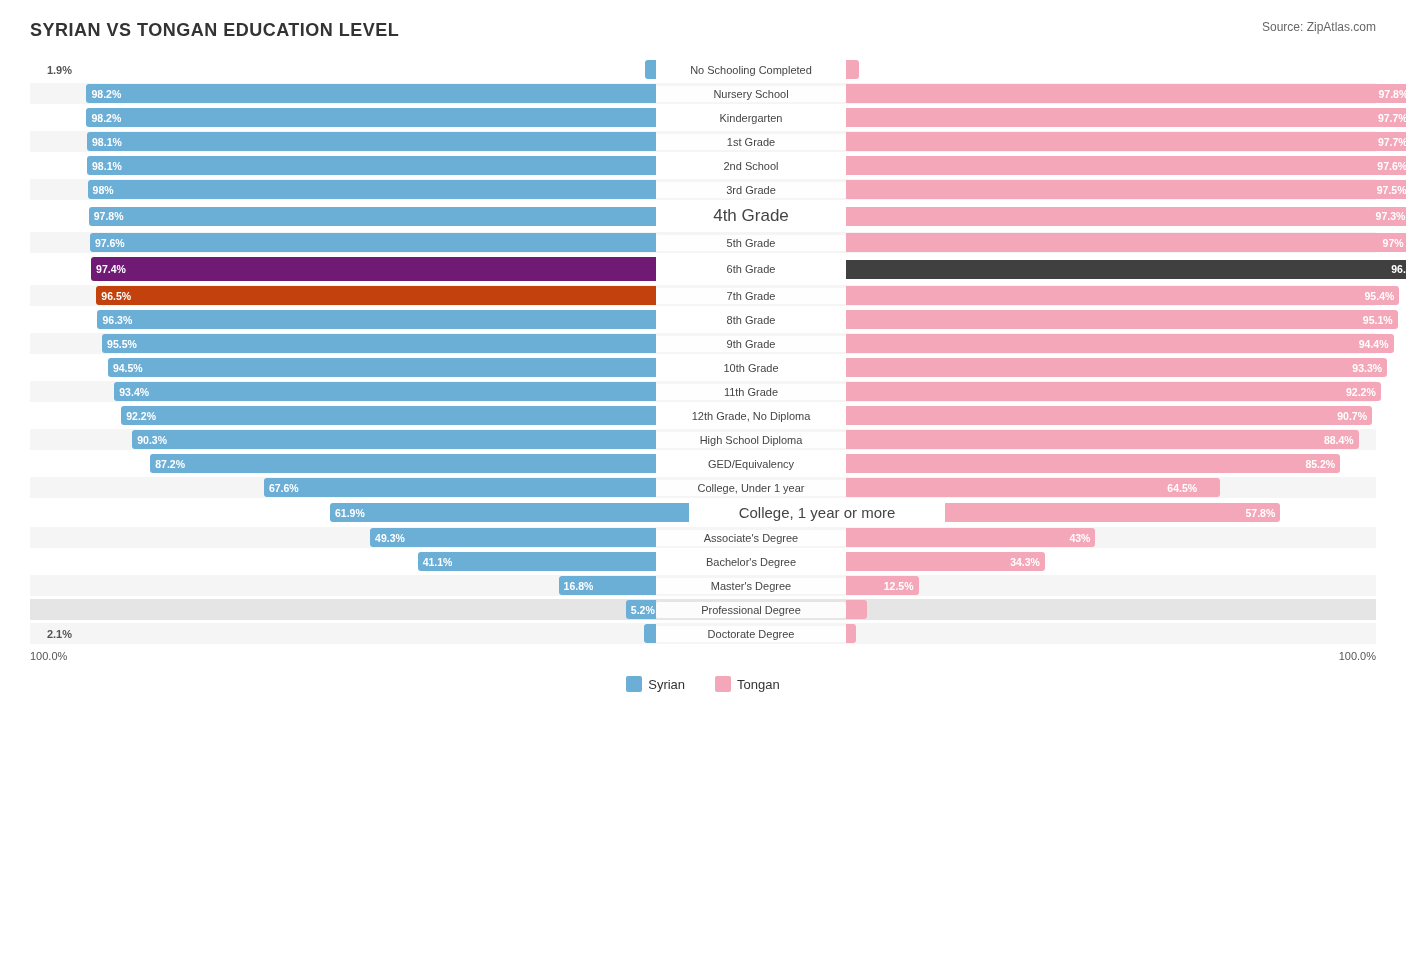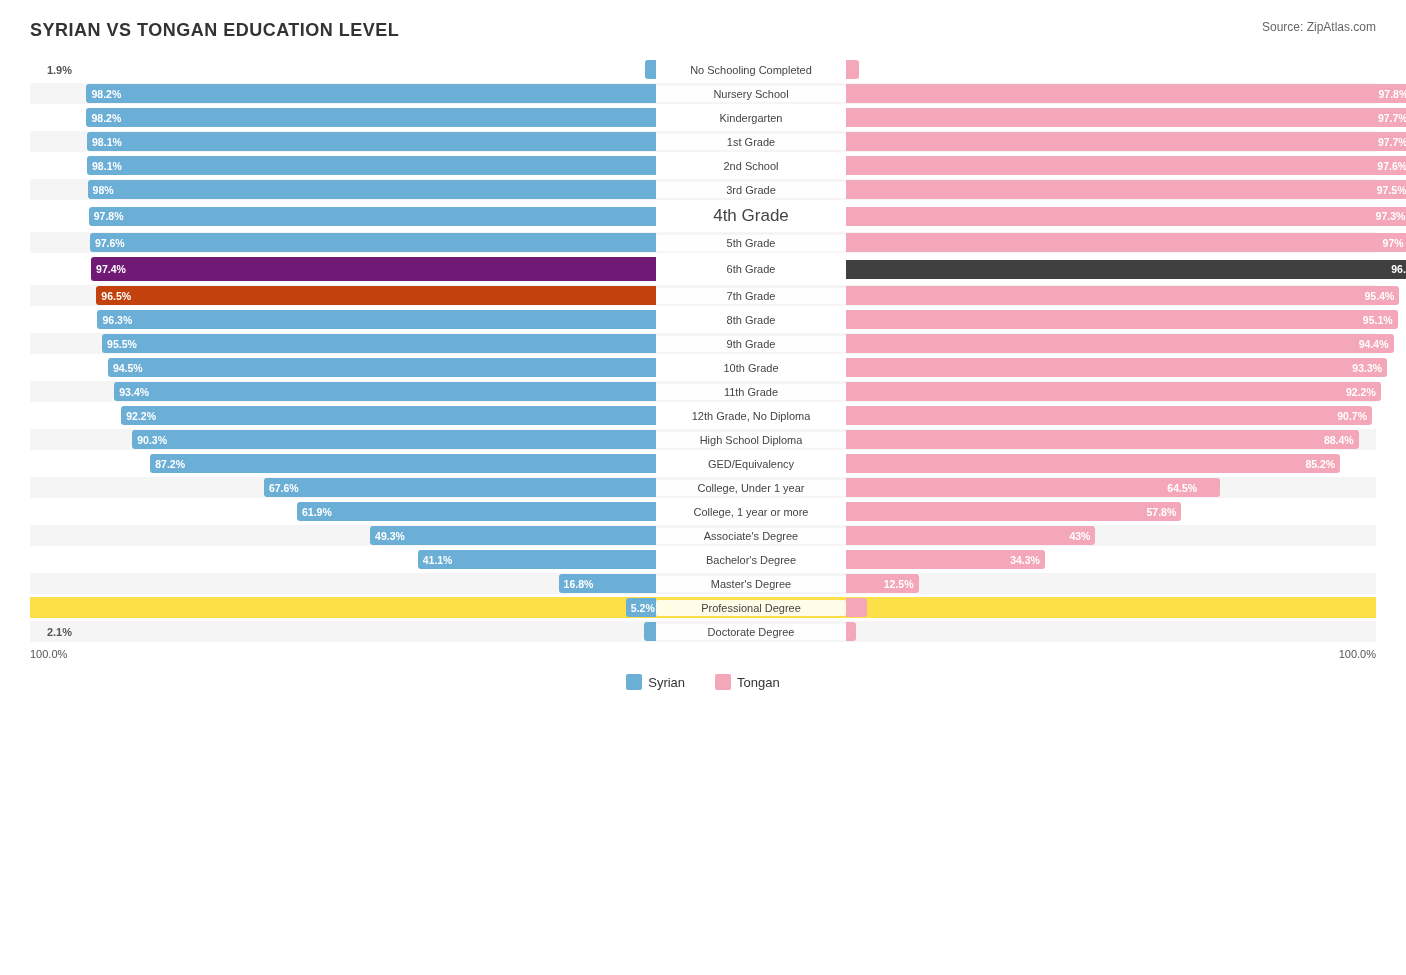--- a/index.html
+++ b/index.html
@@ -390,28 +390,28 @@
           </div>
         </div>
         <div class="center-label" style="width: 190px; flex-shrink: 0; text-align: center; font-size: 11px; color: rgb(68, 68, 68); background: rgba(255, 255, 255, 0.88); border-radius: 2px; padding: 2px 3px; z-index: 2;">College, Under 1 year</div>
         <div style="width: 580px; display: flex; justify-content: flex-start; align-items: center; flex-shrink: 0;">
           <div class="pink-bar" style="width: 374.1px; height: 19px; background: rgb(244, 167, 185); border-radius: 0px 3px 3px 0px; display: flex; align-items: center; justify-content: flex-end;">
             <span class="inner-label" style="padding-right: 23px; font-size: 10.5px; font-weight: bold; color: rgb(255, 255, 255);">64.5%</span>
           </div>
         </div>
         <div class="right-val-outer" style="width: 46px; text-align: left; font-size: 11px; color: rgb(85, 85, 85); font-weight: bold; padding-left: 4px; flex-shrink: 0;"></div>
       </div>
-      <div class="data-row" style="background: rgb(255, 255, 255); display: flex; align-items: center; margin-bottom: 3px; padding: 1px 0px;">
+      <div class="data-row" style="background: rgb(255, 255, 255); display: flex; align-items: center; margin-bottom: 3px; padding: 1px 0px; gap: 33px;">
         <div class="left-val-outer" style="width: 46px; text-align: right; font-size: 11px; color: rgb(85, 85, 85); font-weight: bold; padding-right: 4px; flex-shrink: 0;"></div>
         <div style="width: 580px; display: flex; justify-content: flex-end; align-items: center; flex-shrink: 0;">
           <div class="blue-bar" style="width: 359.02px; height: 19px; background: rgb(107, 174, 214); border-radius: 3px 0px 0px 3px; display: flex; align-items: center; justify-content: flex-start;">
             <span class="inner-label" style="padding-left: 5px; font-size: 10.5px; font-weight: bold; color: rgb(255, 255, 255);">61.9%</span>
           </div>
         </div>
-        <div class="center-label" style="width: 190px; flex-shrink: 0; text-align: center; font-size: 11px; color: rgb(68, 68, 68); background: rgba(255, 255, 255, 0.88); border-radius: 2px; padding: 2px 3px; z-index: 2;">College, 1 year or more</div>
+        <div class="center-label" style="width: 190px; flex-shrink: 0; text-align: center; font-size: 15px; color: rgb(68, 68, 68); background: rgba(255, 255, 255, 0.88); border-radius: 2px; padding: 2px 3px; z-index: 2;">College, 1 year or more</div>
         <div style="width: 580px; display: flex; justify-content: flex-start; align-items: center; flex-shrink: 0;">
           <div class="pink-bar" style="width: 335.24px; height: 19px; background: rgb(244, 167, 185); border-radius: 0px 3px 3px 0px; display: flex; align-items: center; justify-content: flex-end;">
             <span class="inner-label" style="padding-right: 5px; font-size: 10.5px; font-weight: bold; color: rgb(255, 255, 255);">57.8%</span>
           </div>
         </div>
         <div class="right-val-outer" style="width: 46px; text-align: left; font-size: 11px; color: rgb(85, 85, 85); font-weight: bold; padding-left: 4px; flex-shrink: 0;"></div>
       </div>
       <div class="data-row" style="background: rgb(245, 245, 245); display: flex; align-items: center; margin-bottom: 3px; padding: 1px 0px;">
         <div class="left-val-outer" style="width: 46px; text-align: right; font-size: 11px; color: rgb(85, 85, 85); font-weight: bold; padding-right: 4px; flex-shrink: 0;"></div>
         <div style="width: 580px; display: flex; justify-content: flex-end; align-items: center; flex-shrink: 0;">
@@ -450,21 +450,21 @@
           </div>
         </div>
         <div class="center-label" style="width: 190px; flex-shrink: 0; text-align: center; font-size: 11px; color: rgb(68, 68, 68); background: rgba(255, 255, 255, 0.88); border-radius: 2px; padding: 2px 3px; z-index: 2;">Master's Degree</div>
         <div style="width: 580px; display: flex; justify-content: flex-start; align-items: center; flex-shrink: 0;">
           <div class="pink-bar" style="width: 72.5px; height: 19px; background: rgb(244, 167, 185); border-radius: 0px 3px 3px 0px; display: flex; align-items: center; justify-content: flex-end;">
             <span class="inner-label" style="padding-right: 5px; font-size: 10.5px; font-weight: bold; color: rgb(255, 255, 255);">12.5%</span>
           </div>
         </div>
         <div class="right-val-outer" style="width: 46px; text-align: left; font-size: 11px; color: rgb(85, 85, 85); font-weight: bold; padding-left: 4px; flex-shrink: 0;"></div>
       </div>
-      <div class="data-row" style="background: #fde047; display: flex; align-items: center; margin-bottom: 3px; padding: 1px 0px;">
+      <div class="data-row" style="background: #e5e5e5; display: flex; align-items: center; margin-bottom: 3px; padding: 1px 0px;">
         <div class="left-val-outer" style="width: 46px; text-align: right; font-size: 11px; color: rgb(85, 85, 85); font-weight: bold; padding-right: 4px; flex-shrink: 0;"></div>
         <div style="width: 580px; display: flex; justify-content: flex-end; align-items: center; flex-shrink: 0;">
           <div class="blue-bar" style="width: 30.16px; height: 19px; background: rgb(107, 174, 214); border-radius: 3px 0px 0px 3px; display: flex; align-items: center; justify-content: flex-start;">
             <span class="inner-label" style="padding-left: 5px; font-size: 10.5px; font-weight: bold; color: rgb(255, 255, 255);">5.2%</span>
           </div>
         </div>
         <div class="center-label" style="width: 190px; flex-shrink: 0; text-align: center; font-size: 11px; color: rgb(68, 68, 68); background: rgba(255, 255, 255, 0.88); border-radius: 2px; padding: 2px 3px; z-index: 2;">Professional Degree</div>
         <div style="width: 580px; display: flex; justify-content: flex-start; align-items: center; flex-shrink: 0;">
           <div class="pink-bar" style="width: 21.46px; height: 19px; background: rgb(244, 167, 185); border-radius: 0px 3px 3px 0px; display: flex; align-items: center; justify-content: flex-end;"></div>
         </div>

